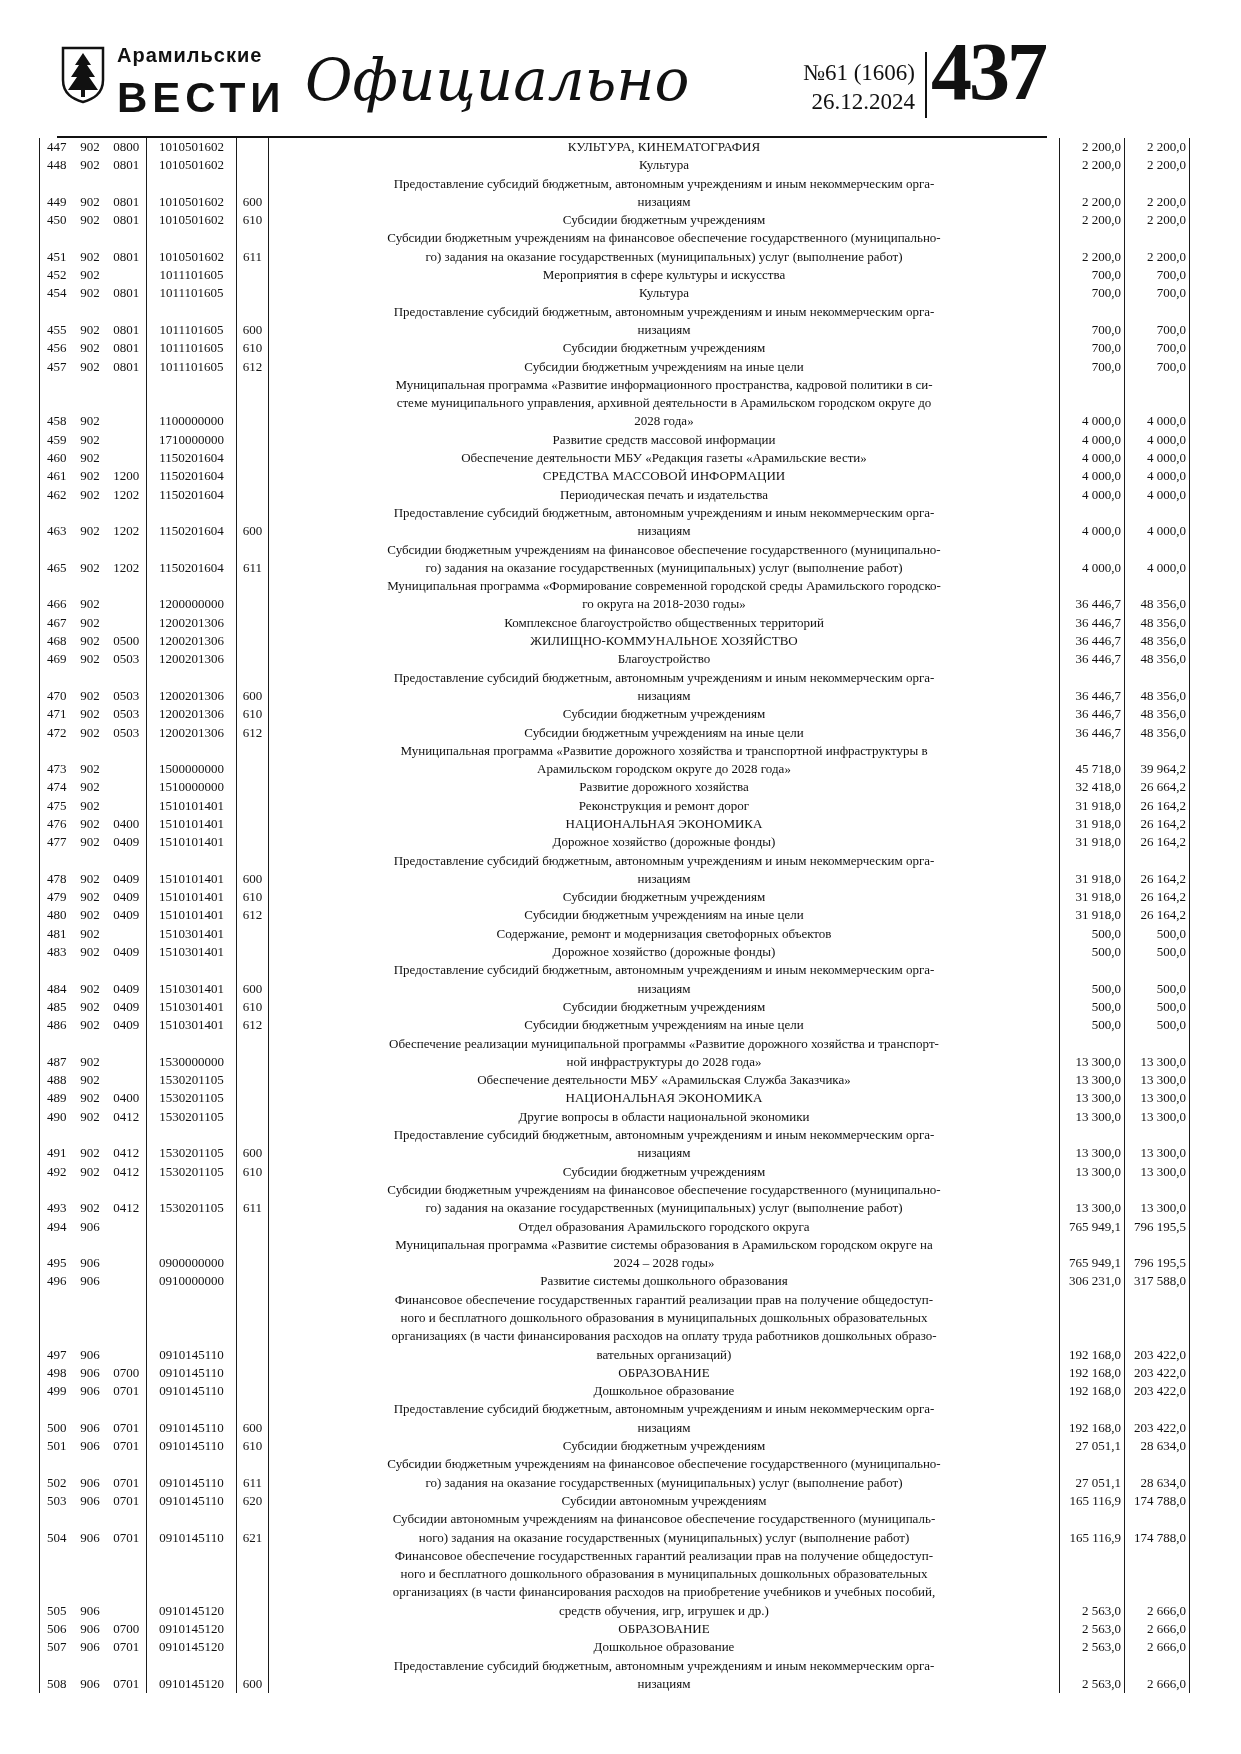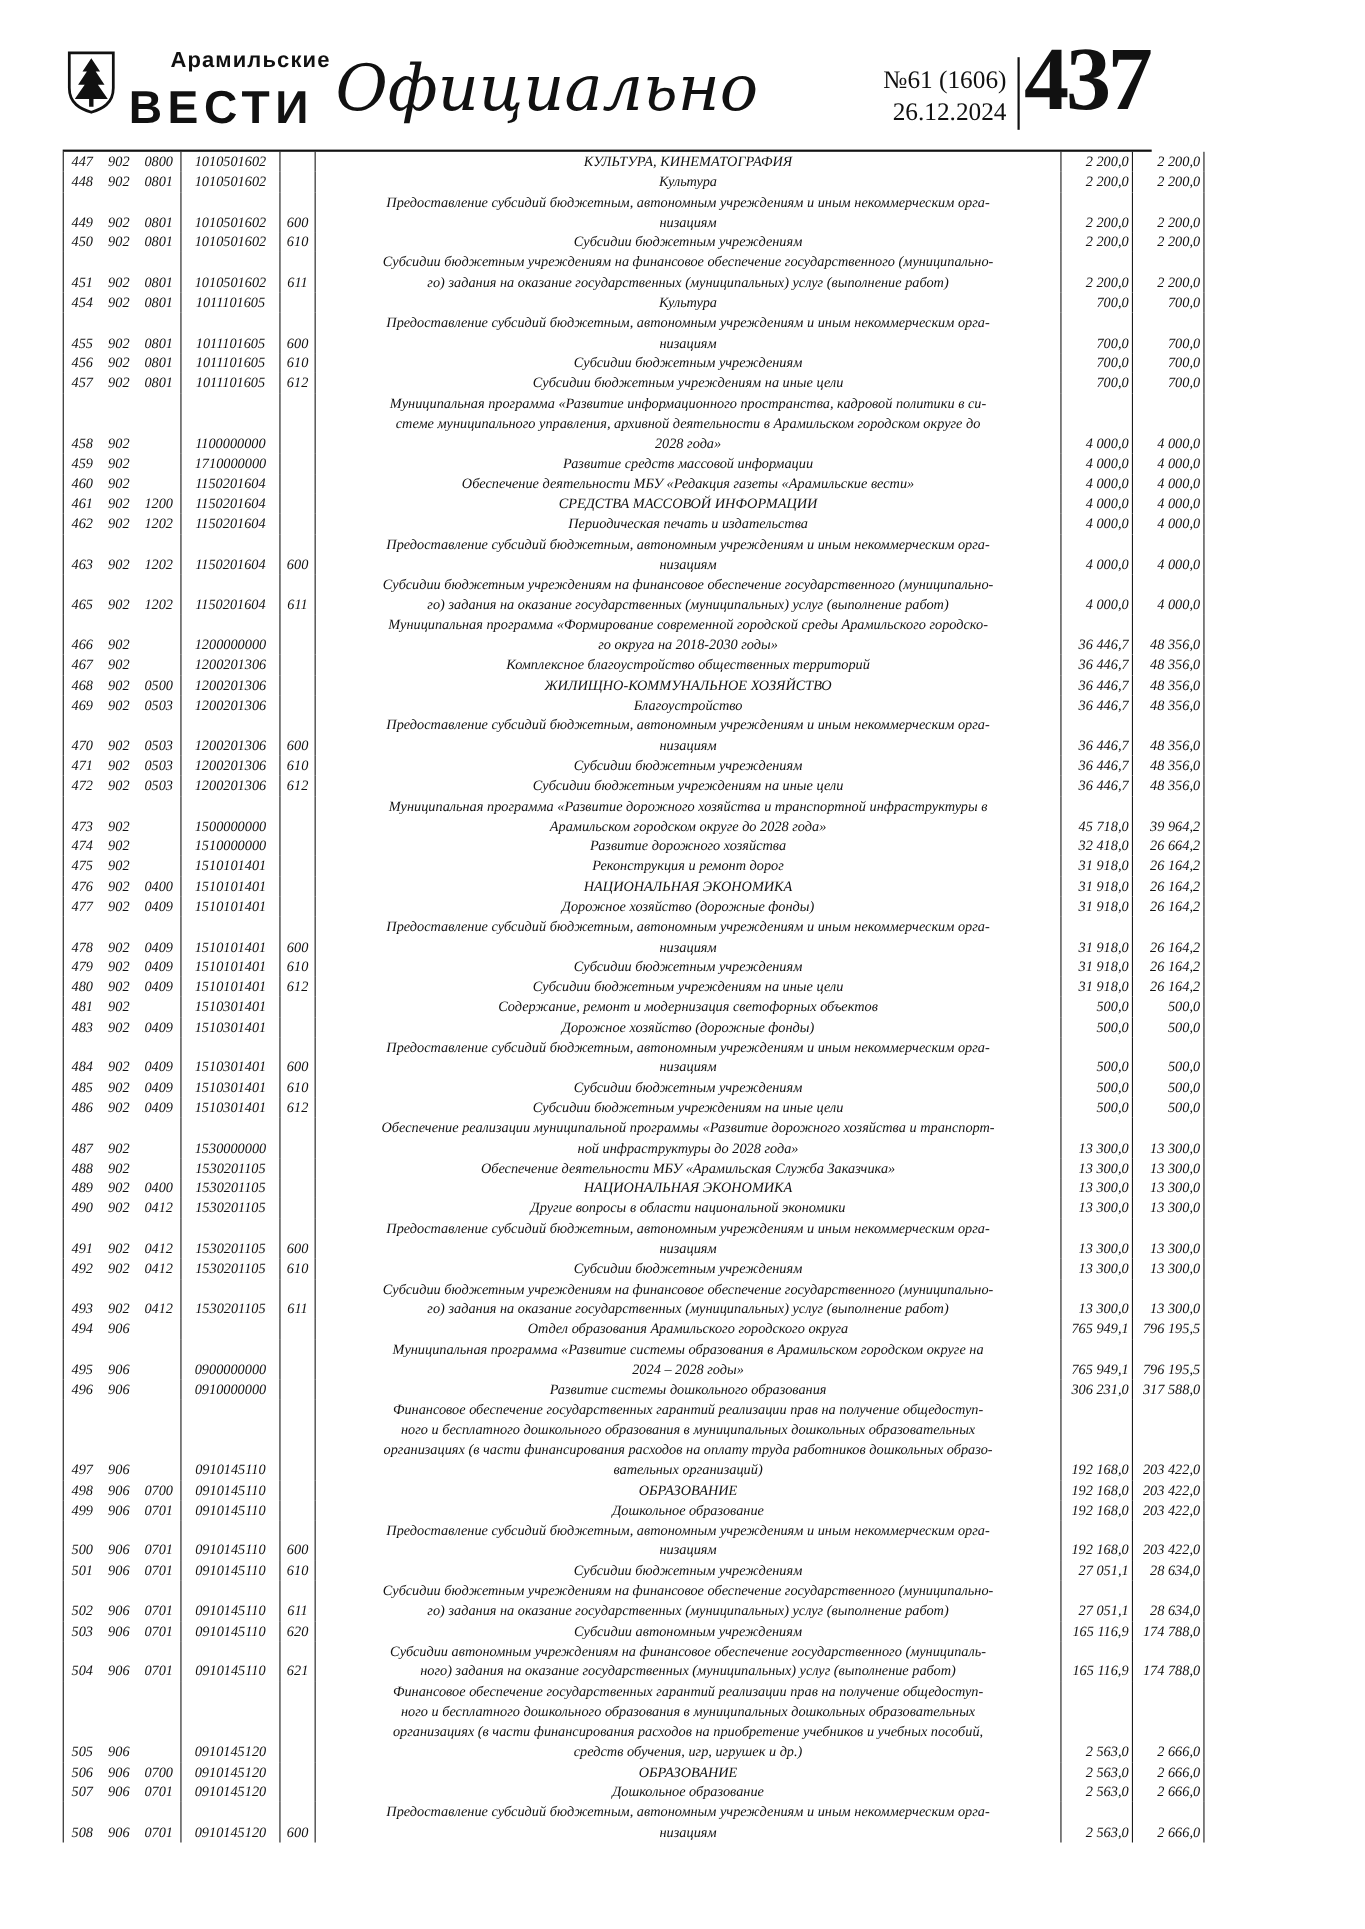--- a/index.html
+++ b/index.html
@@ -10,42 +10,42 @@
     overflow:hidden;
     font-family:"Liberation Serif",serif;
     color:#111;
     margin:0 auto;
   }
   
   .hdr{position:absolute;top:0;left:0;width:1241px;height:137px;}
   .brand{position:absolute;left:57px;top:44px;display:flex;align-items:flex-start;}
   .brand-emblem{flex:0 0 auto;margin-right:8px;}
   .brand-text{display:flex;flex-direction:column;font-family:"Liberation Sans",sans-serif;}
-  .brand-top{font-size:20px;font-weight:700;letter-spacing:1px;line-height:22px;margin-left:38px;}
+  .brand-top{font-size:20px;font-weight:700;letter-spacing:1px;line-height:22px;}
   .brand-bottom{font-size:42px;font-weight:800;letter-spacing:5px;line-height:42px;margin-top:11px;}
   .section-title{
     position:absolute;left:305px;top:52px;
     font-family:"DejaVu Serif",serif;
     font-style:italic;font-size:58px;line-height:56px;
   }
   .issue{
     position:absolute;left:730px;top:58px;width:185px;
     text-align:right;font-size:23px;line-height:29px;
   }
   .hdr-divider{position:absolute;left:925px;top:52px;width:2px;height:66px;background:#111;}
   .page-number{
     position:absolute;left:931px;top:26px;
     font-family:"Liberation Serif",serif;
     font-size:82px;font-weight:700;letter-spacing:-3px;line-height:92px;
   }
   .hdr-rule{position:absolute;left:57px;top:136px;width:990px;height:2px;background:#111;}
   
   table.budget{
-    position:absolute;top:138px;left:57px;width:1038px;
-    border-collapse:collapse;table-layout:fixed;font-style:italic;
+    position:absolute;top:138px;left:39px;width:1151px;
+    border-collapse:collapse;table-layout:fixed;
   }
   table.budget td{
     vertical-align:bottom;
     padding:0 3px;
     font-size:13px;
     line-height:18.3px;
   }
   .c-num{border-left:1px solid #1a1a1a;text-align:center;}
   .c-kod{text-align:center;}
   .c-rzd{text-align:center;}
@@ -144,20 +144,30 @@
           <td class="c-kod">902</td>
           <td class="c-rzd">0801</td>
           <td class="c-csr">1010501602</td>
           <td class="c-vr">611</td>
           <td class="c-name">Субсидии бюджетным учреждениям на финансовое обеспечение государственного (муниципально-
 го) задания на оказание государственных (муниципальных) услуг (выполнение работ)</td>
           <td class="c-sum">2 200,0</td>
           <td class="c-sum">2 200,0</td>
         </tr>
         <tr>
+          <td class="c-num">452</td>
+          <td class="c-kod">902</td>
+          <td class="c-rzd"></td>
+          <td class="c-csr">1011101605</td>
+          <td class="c-vr"></td>
+          <td class="c-name">Мероприятия в сфере культуры и искусства</td>
+          <td class="c-sum">700,0</td>
+          <td class="c-sum">700,0</td>
+        </tr>
+        <tr>
           <td class="c-num">454</td>
           <td class="c-kod">902</td>
           <td class="c-rzd">0801</td>
           <td class="c-csr">1011101605</td>
           <td class="c-vr"></td>
           <td class="c-name">Культура</td>
           <td class="c-sum">700,0</td>
           <td class="c-sum">700,0</td>
         </tr>
         <tr>

